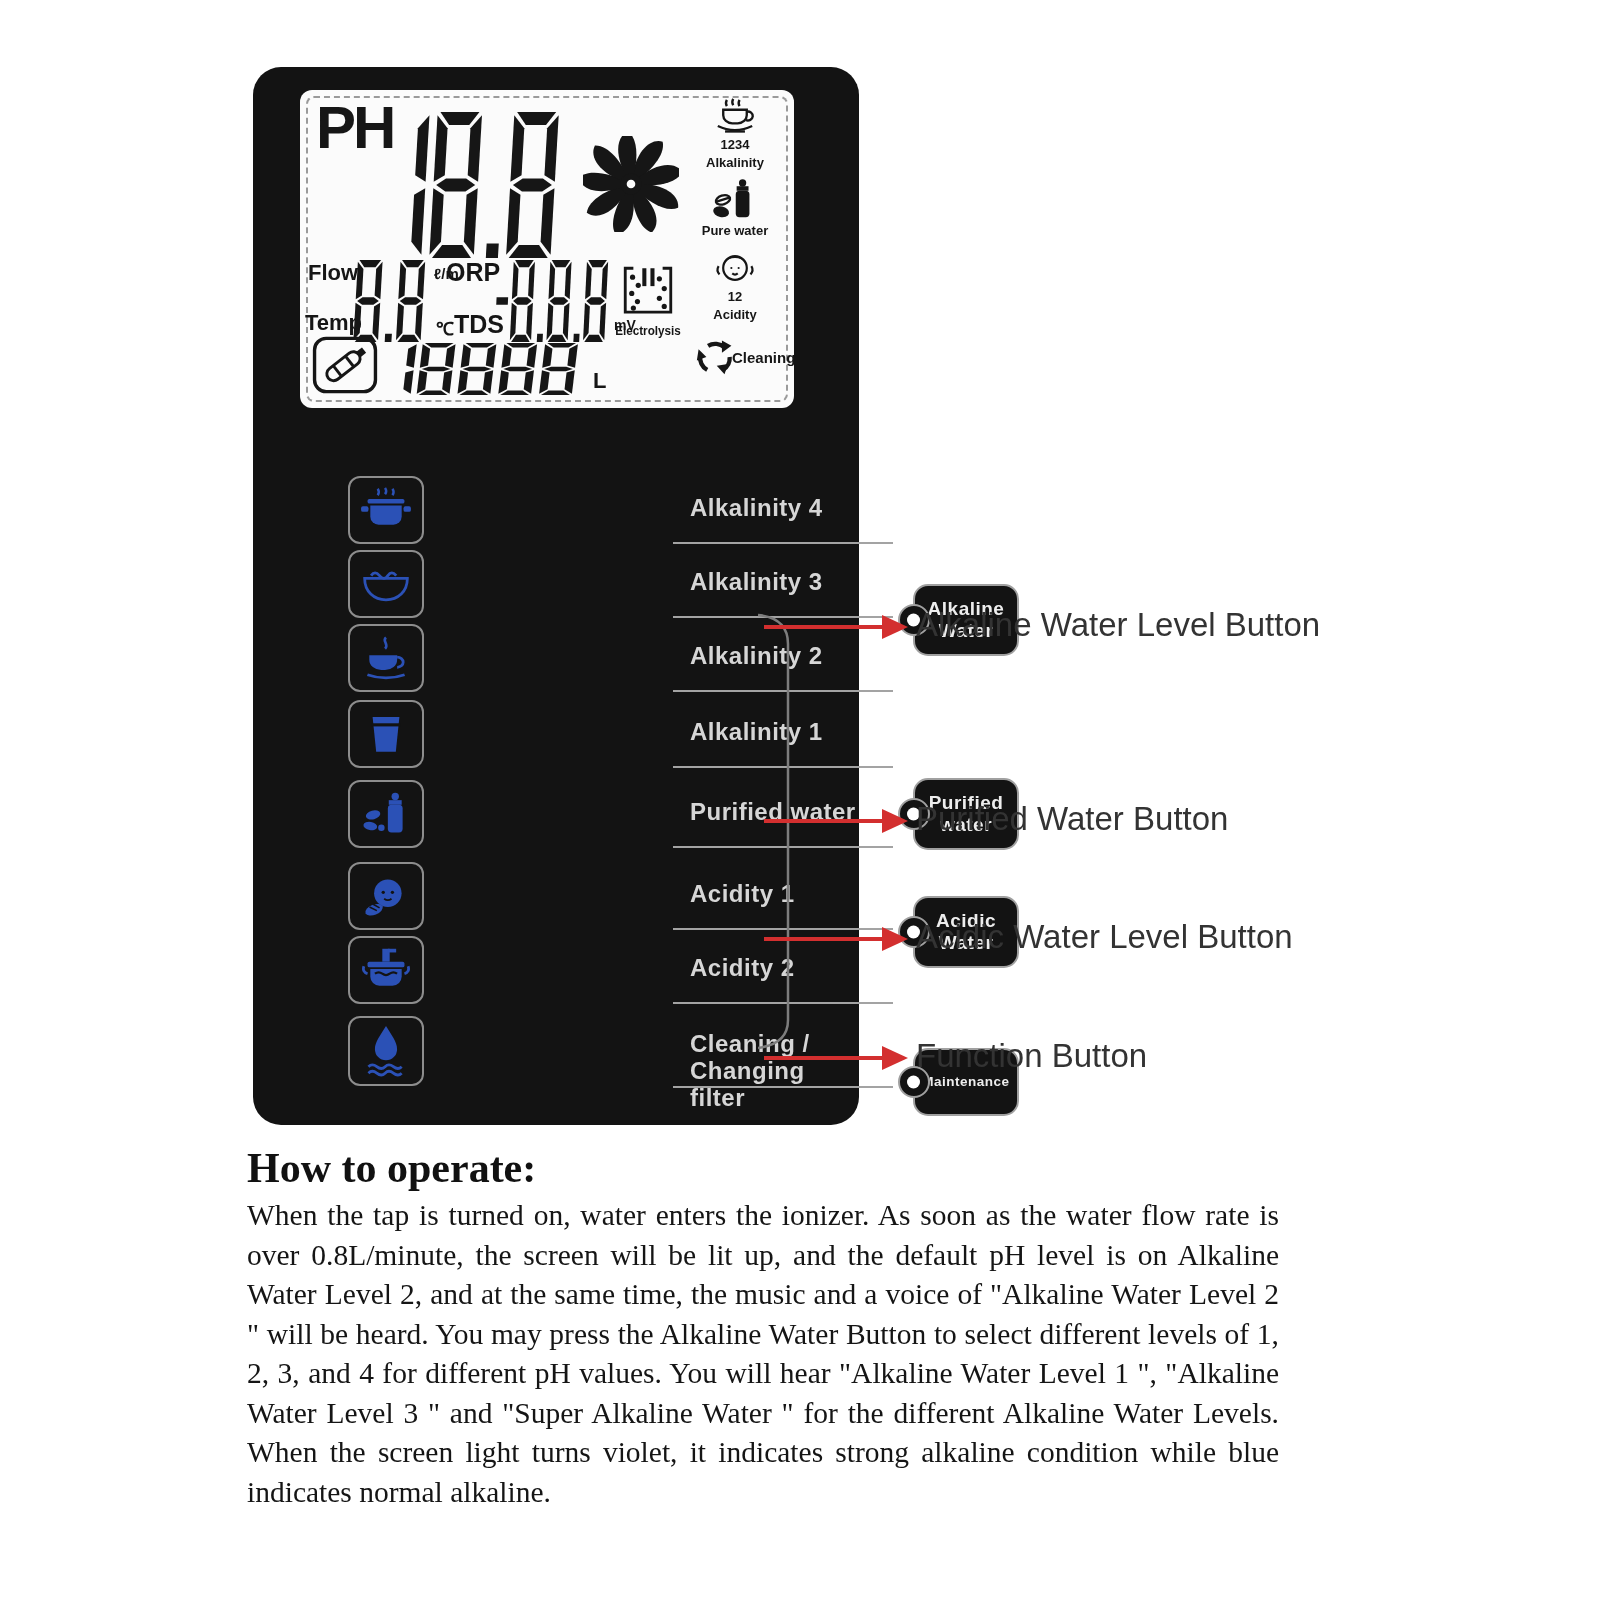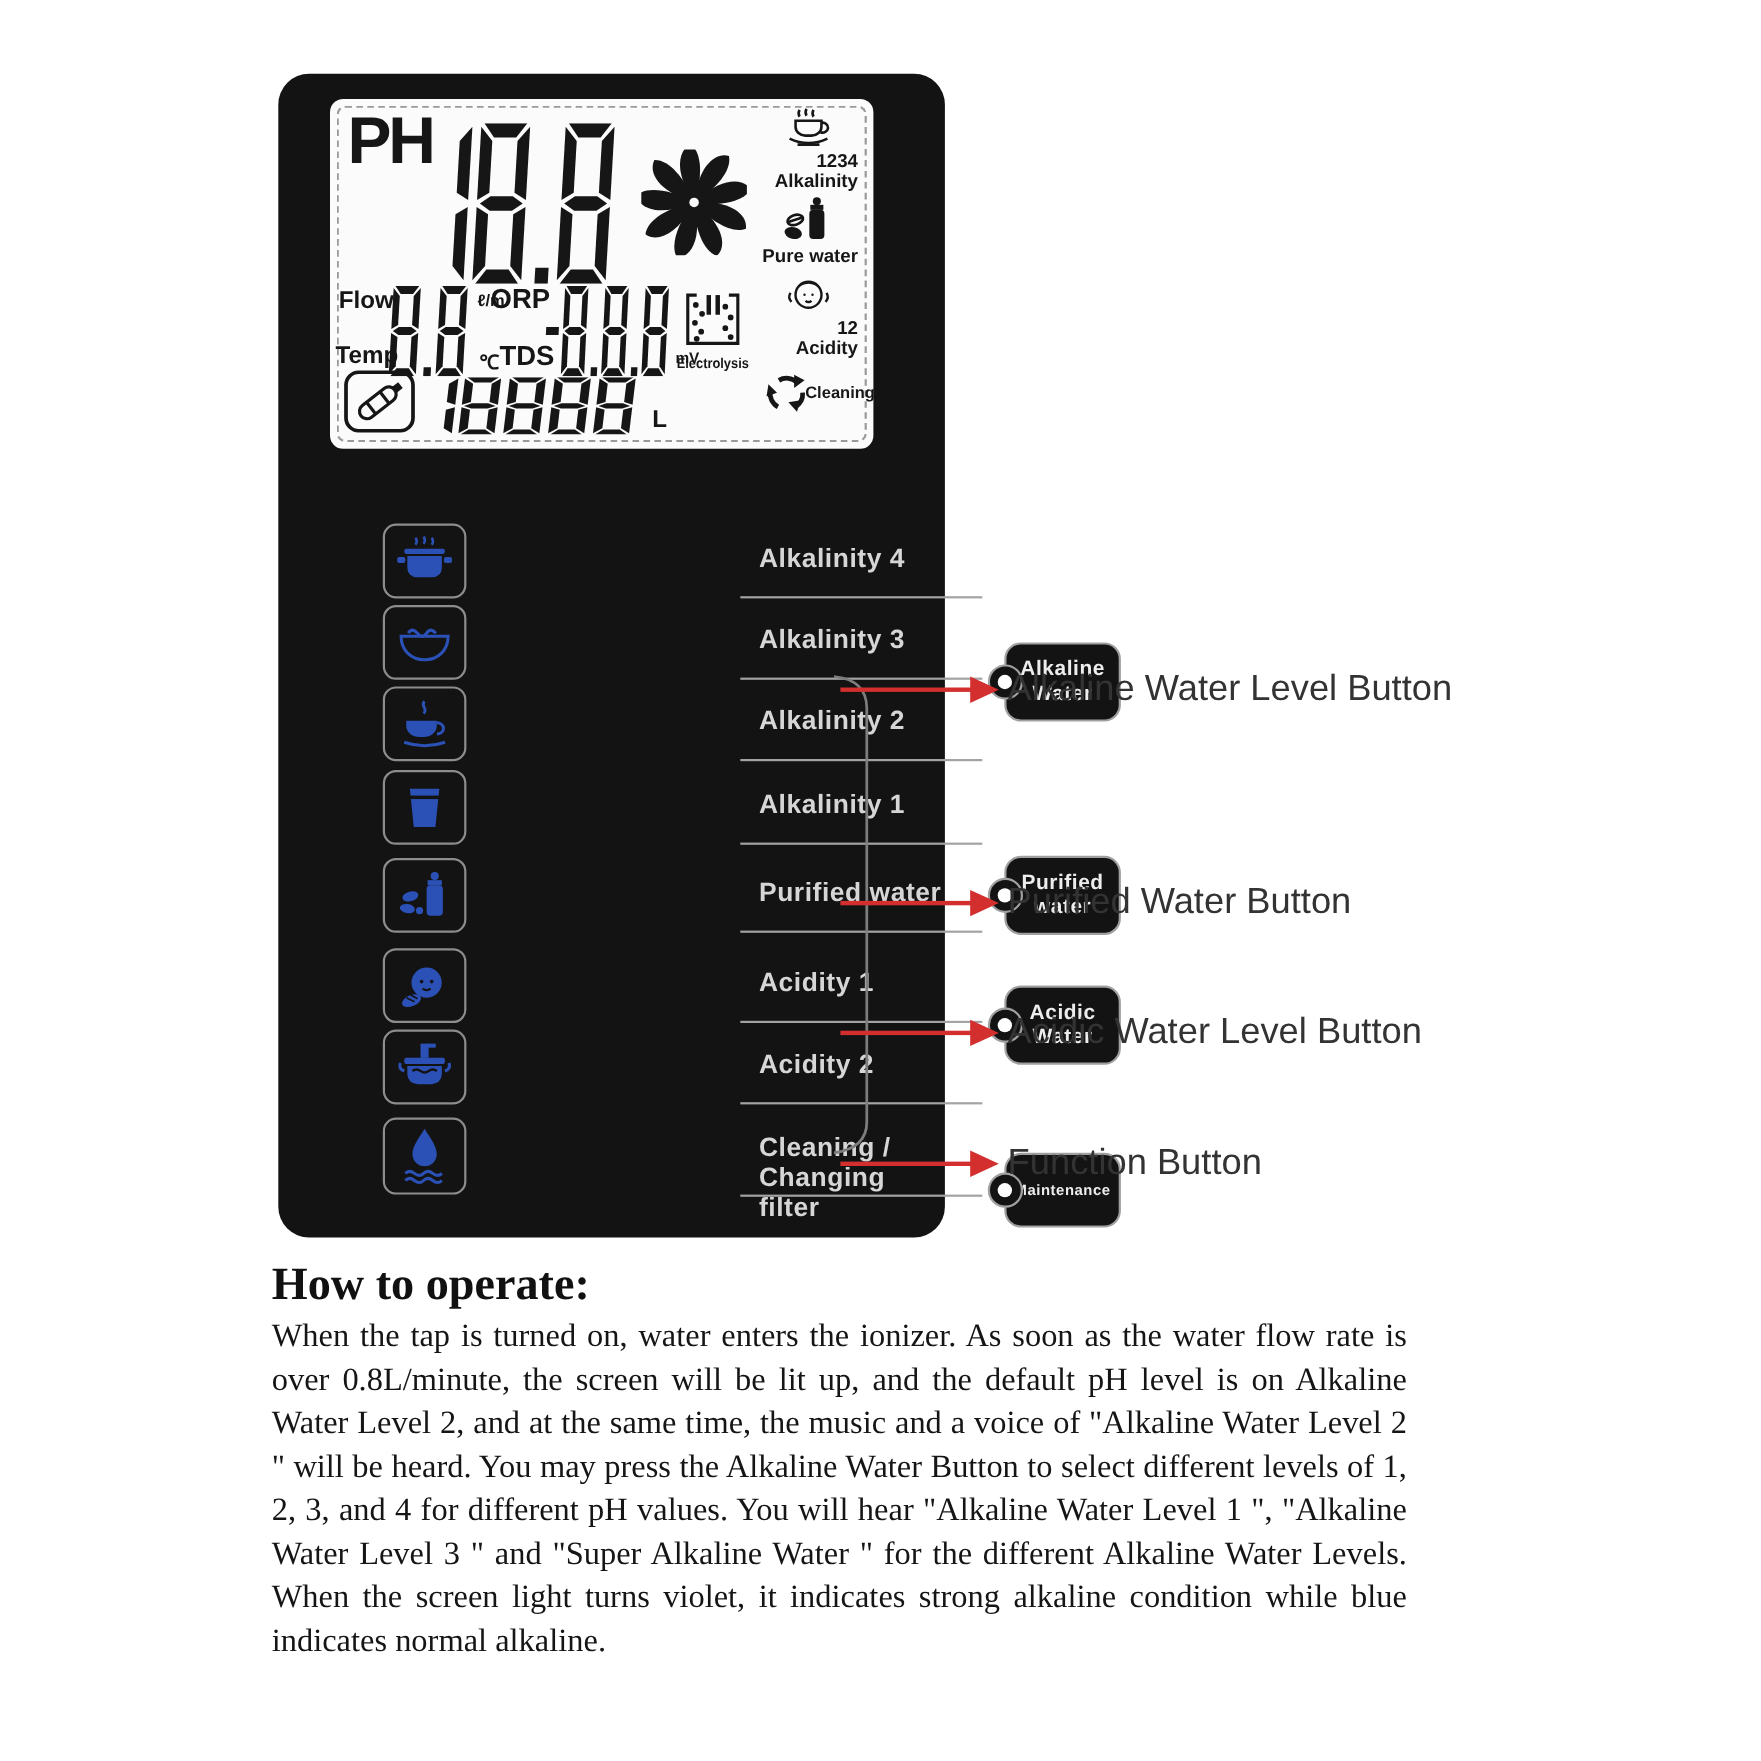--- a/index.html
+++ b/index.html
@@ -11,21 +11,21 @@
   
   #panel{left:253px;top:67px;width:606px;height:1058px;background:#131313;border-radius:28px;}
 
   
   #lcd{left:300px;top:90px;width:494px;height:318px;background:#fbfbfb;border-radius:12px;}
   #lcd-inner{left:6px;top:6px;right:6px;bottom:6px;border:2px dashed #9a9a9a;border-radius:8px;}
   .lcd-txt{color:#161616;font-weight:800;line-height:1;}
   #ph-label{left:16px;top:8px;font-size:60px;font-weight:900;letter-spacing:-3px;}
   #ph-seg{left:96px;top:22px;width:175px;height:146px;}
   #fan{left:283px;top:46px;width:96px;height:96px;}
-  .ind{width:90px;text-align:right;font-size:17px;font-weight:800;color:#161616;line-height:1.05;}
+  .ind{width:90px;text-align:center;font-size:13px;font-weight:800;color:#161616;line-height:1.05;}
   #flow-seg{left:52px;top:170px;width:80px;height:82px;}
   #orp-seg{left:192px;top:170px;width:122px;height:82px;}
   #vol-seg{left:92px;top:253px;width:195px;height:52px;}
 
   
   .icon-box{width:72px;height:64px;border:2px solid #8d8d8d;border-radius:12px;background:#131313;
             display:flex;align-items:center;justify-content:center;}
   .row-label{left:437px;color:#d6d6d6;font-size:24px;font-weight:700;letter-spacing:.5px;line-height:27px;}
   .underline{left:420px;width:220px;height:2px;background:#a3a3a3;}
 

